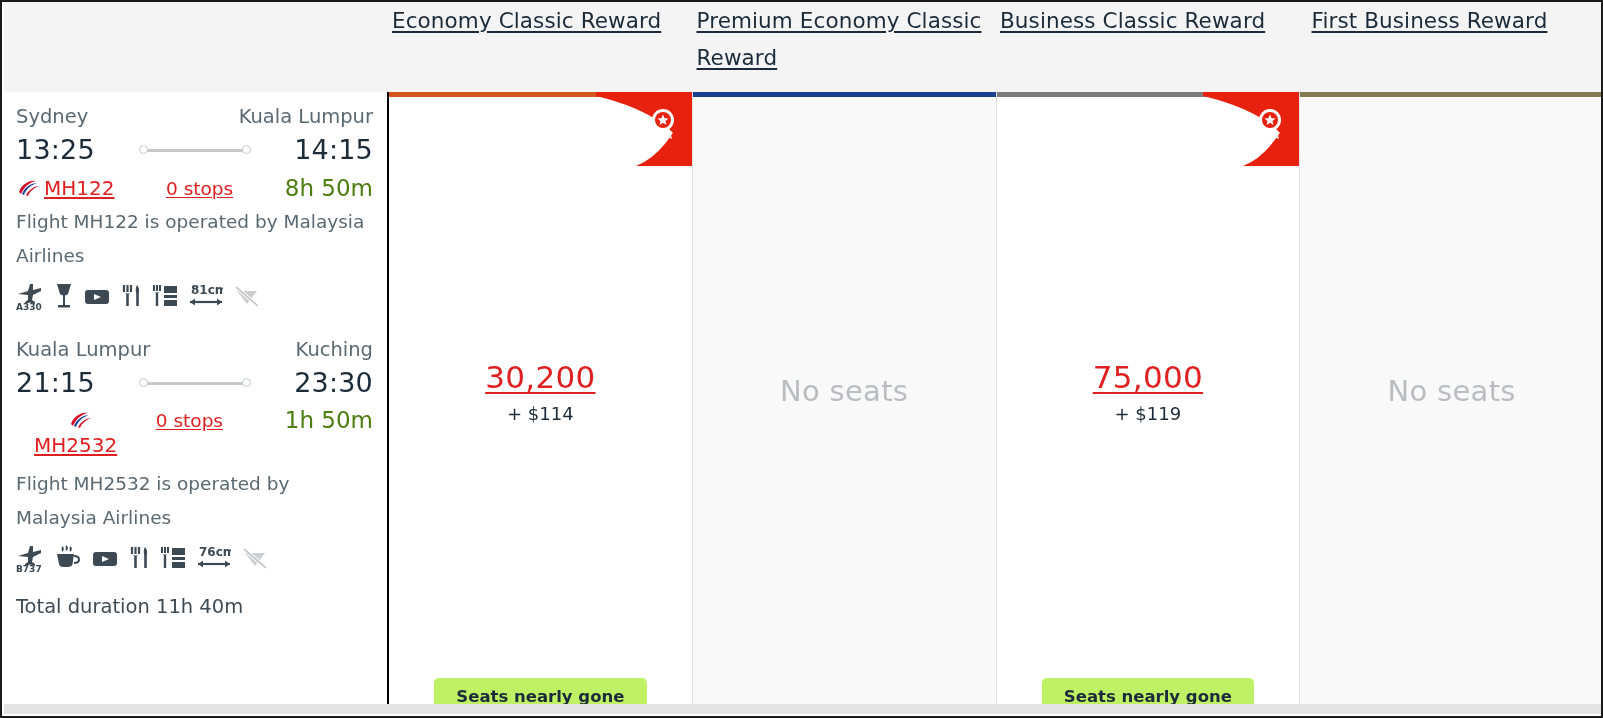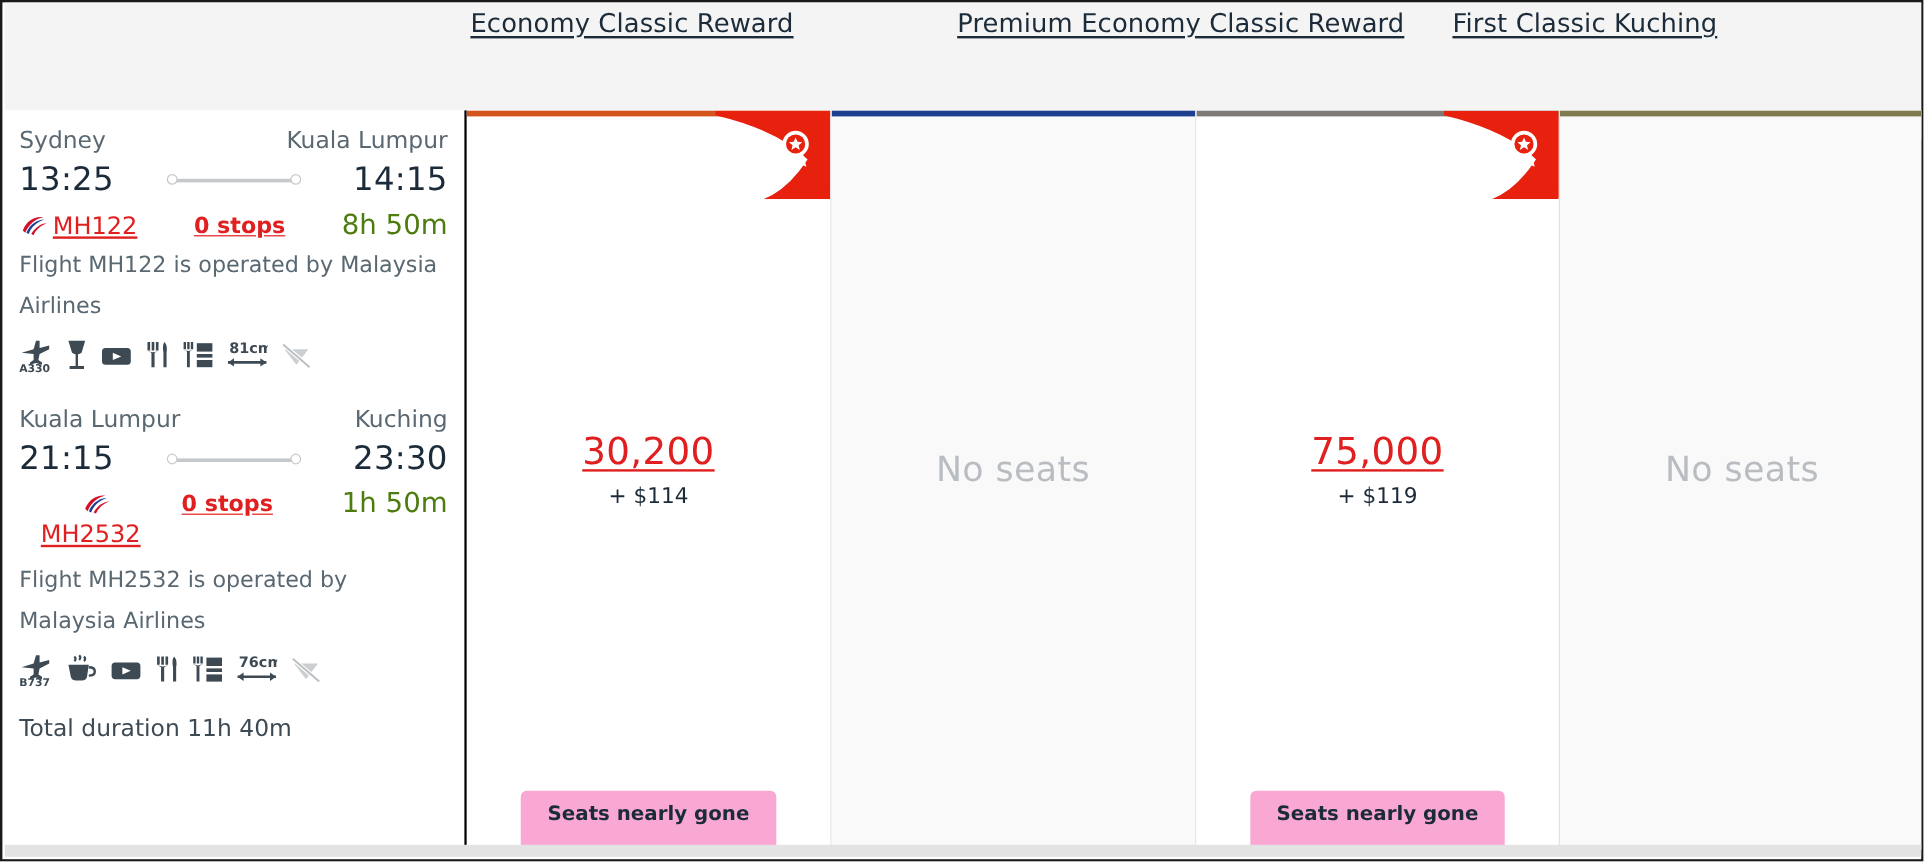--- a/index.html
+++ b/index.html
@@ -161,21 +161,20 @@
   }
   .stops {
     font-size: 18.5px;
     color: #e02020;
     text-decoration: underline;
     text-underline-offset: 2px;
     cursor: pointer;
     margin-left: auto;
     margin-right: auto;
     white-space: nowrap;
-    font-weight: bold;
   }
   .seg-dur {
     font-size: 23px;
     color: #4d7c0f;
     white-space: nowrap;
   }
   .seg-meta.wrap2 {
     display: block;
     height: auto;
     margin-top: 6px;
@@ -279,25 +278,25 @@
     overflow: hidden;
     pointer-events: none;
   }
   .ribbon svg { display: block; }
 
   .seats-badge {
     position: absolute;
     left: 50%;
     transform: translateX(-50%);
     bottom: -8px;
-    background: #f9a8d4;
+    background: #bef264;
     color: #1c2b39;
     font-size: 16.5px;
     line-height: 20px;
-    padding: 9px 22px 28px 22px;
+    padding: 9px 22px 9px 22px;
     border-radius: 5px;
     white-space: nowrap;
     font-weight: 600;
   }
 
   
   .footer-strip {
     position: absolute;
     left: 2px;
     bottom: 2px;
@@ -320,24 +319,29 @@
           <span class="hcol-title">Economy Classic Reward</span>
         </div>
       </div>
 
       <div class="hcol hcol-2">
         <div class="hcol-inner">
           <span class="hcol-title">Premium Economy Classic Reward</span>
         </div>
       </div>
 
+      <div class="hcol hcol-3">
+        <div class="hcol-inner">
+          <span class="hcol-title">Business Classic Reward</span>
+        </div>
+      </div>
 
       <div class="hcol hcol-4">
         <div class="hcol-inner">
-          <span class="hcol-title">First Classic Kuching</span>
+          <span class="hcol-title">First Business Reward</span>
         </div>
       </div>
 
     </div>
   </div>
 
   <div class="body-row">
 
     <div class="detail-pane">
 

